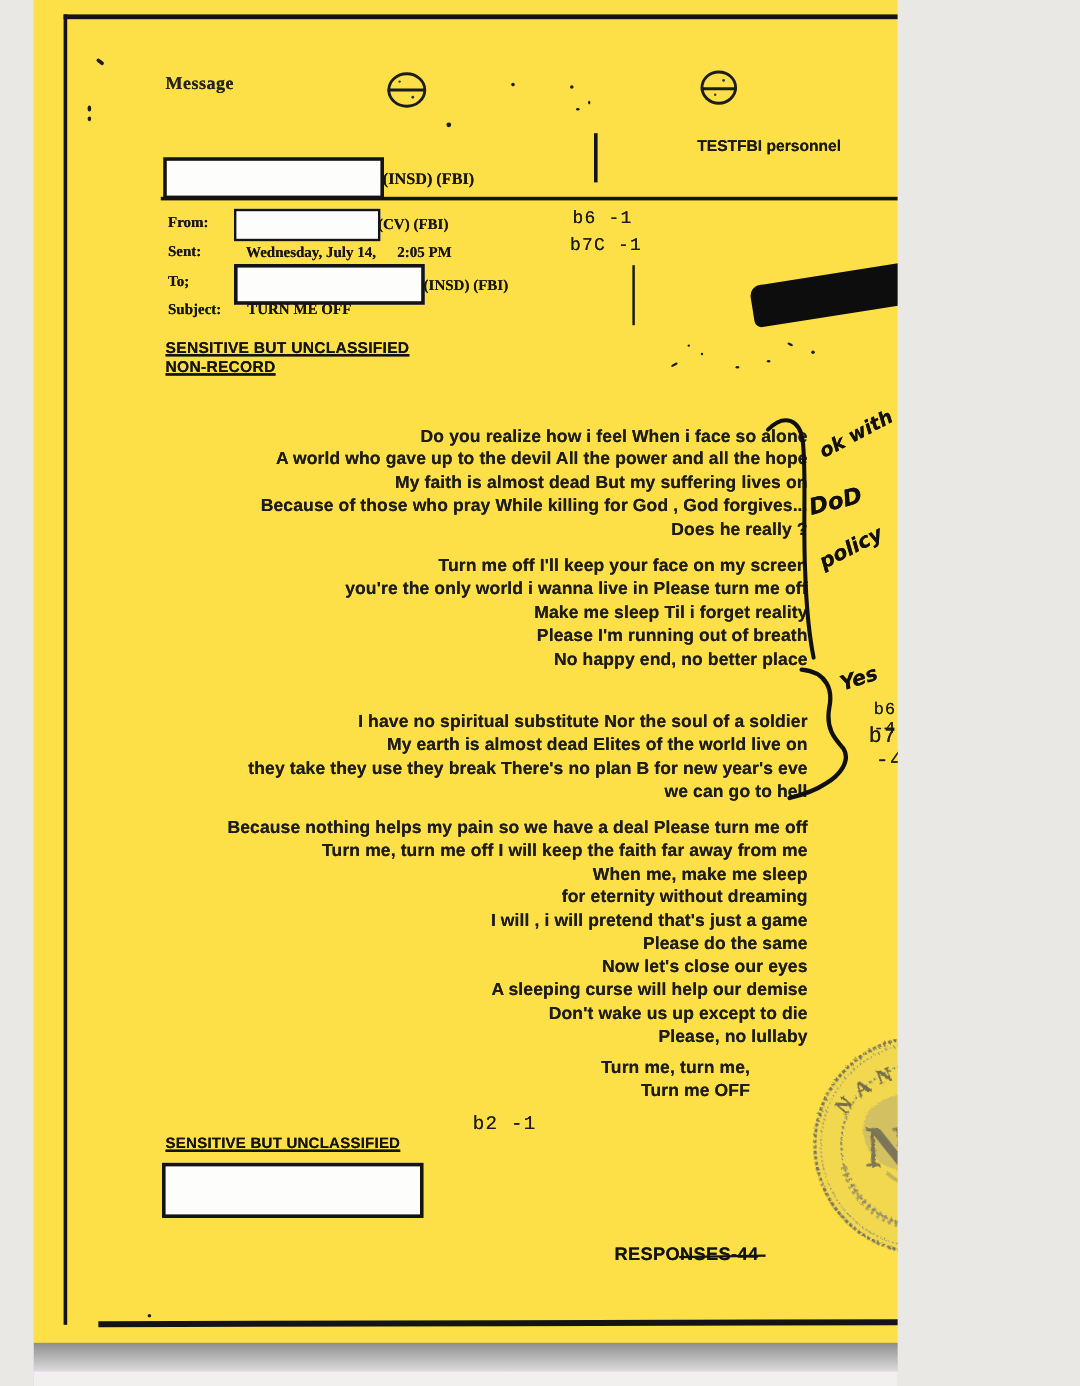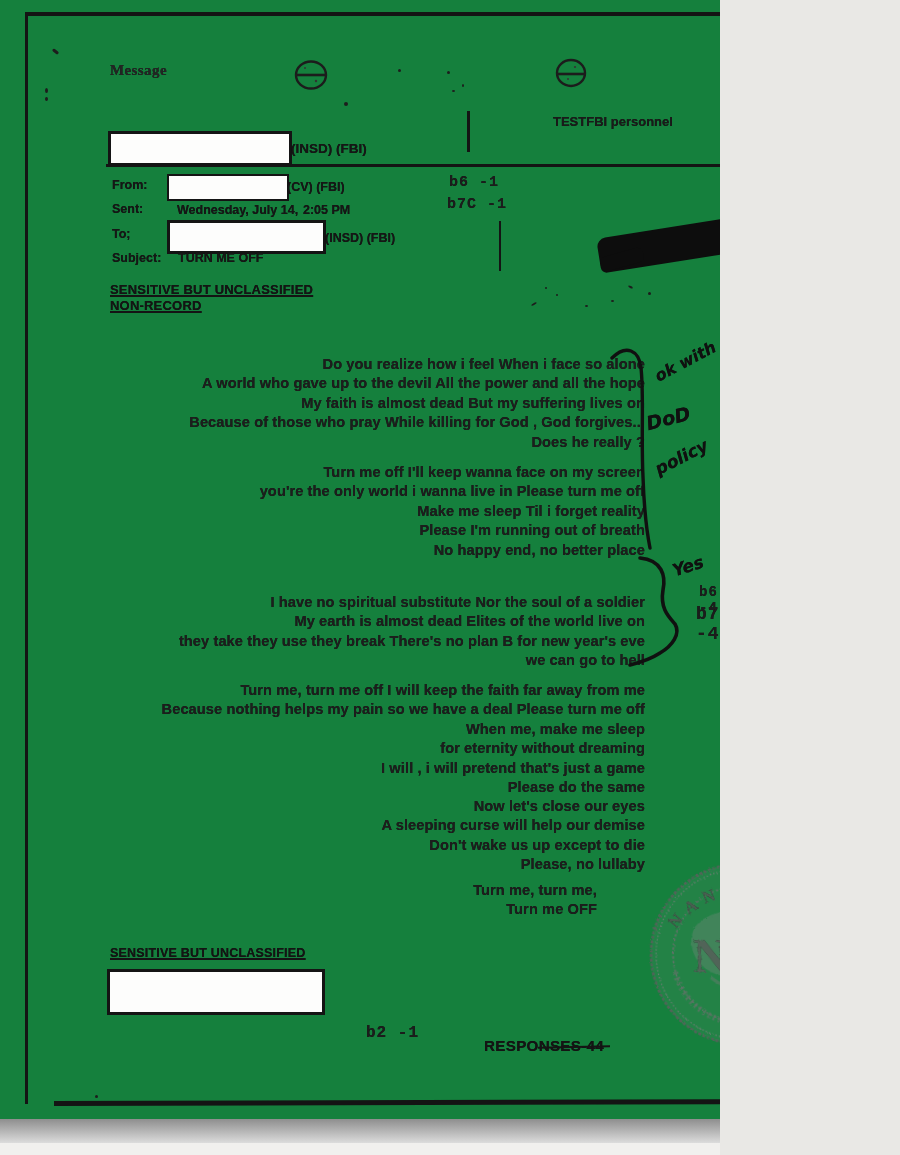--- a/index.html
+++ b/index.html
@@ -1,29 +1,29 @@
 <!DOCTYPE html>
 <html><head>
 <meta charset="utf-8">
 <style>
   html,body{margin:0;padding:0;background:#e9e8e5;}
-  .page{position:relative;width:720px;height:1155px;background:#15803d;overflow:hidden;
-        font-family:"Liberation Sans",sans-serif;color:#1a1a1a;}
+  .page{position:relative;width:720px;height:1155px;background:#fde047;overflow:hidden;
+        font-family:"Liberation Sans",sans-serif;color:#1a1a1a;margin-left:28px;}
   .abs{position:absolute;}
   .serif{font-family:"Liberation Serif",serif;}
   .fuzz{text-shadow:0 0 .45px rgba(10,10,10,.85);}
-  .lbl{font-weight:bold;font-size:12.5px;color:#161616;}
+  .lbl{font-weight:bold;font-size:12.5px;color:#161616;font-family:Liberation Serif, serif;}
   .redact{border:3px solid #141414;background:#fdfdfc;}
   .banner{font-weight:bold;font-size:13px;letter-spacing:.2px;color:#141414;
           text-decoration:underline;text-decoration-thickness:2px;}
   .lyric{left:135px;width:510px;text-align:right;font-weight:bold;font-size:14.6px;
          line-height:19.4px;color:#1d1d1d;letter-spacing:.1px;}
   .hand{font-style:italic;font-weight:bold;font-family:"DejaVu Sans",sans-serif;color:#101010;}
-  .code{font-family:"Liberation Mono","DejaVu Sans Mono",monospace;font-weight:bold;
-        font-size:15px;letter-spacing:1px;color:#1c1c1c;}
+  .code{font-family:"Liberation Mono","DejaVu Sans Mono",monospace;font-weight:normal;
+        font-size:15px;letter-spacing:1px;color:#1c1c1c;text-align:center;}
   .speck{position:absolute;background:#1d1d1d;border-radius:50%;}
   .line{position:absolute;background:#141414;}
 </style>
 </head>
 <body>
 
 <div class="page fuzz">
 
   <div class="line" style="left:25px;top:12px;width:851px;height:4px;"></div>
   <div class="line" style="left:25px;top:12px;width:3px;height:1092px;"></div>
@@ -93,35 +93,35 @@
   <div class="abs banner" style="left:110px;top:298px;">NON-RECORD</div>
 
   <div class="abs lyric" style="top:355px;">
     <div>Do you realize how i feel When i face so alone</div>
     <div>A world who gave up to the devil All the power and all the hope</div>
     <div>My faith is almost dead But my suffering lives on</div>
     <div>Because of those who pray While killing for God , God forgives...</div>
     <div>Does he really ?</div>
   </div>
   <div class="abs lyric" style="top:463px;">
-    <div>Turn me off I'll keep wanna face on my screen</div>
+    <div>Turn me off I'll keep your face on my screen</div>
     <div>you're the only world i wanna live in Please turn me off</div>
     <div>Make me sleep Til i forget reality</div>
     <div>Please I'm running out of breath</div>
     <div>No happy end, no better place</div>
   </div>
   <div class="abs lyric" style="top:593px;">
     <div>I have no spiritual substitute Nor the soul of a soldier</div>
     <div>My earth is almost dead Elites of the world live on</div>
     <div>they take they use they break  There's no plan B for new year's eve</div>
     <div>we can go to hell</div>
   </div>
   <div class="abs lyric" style="top:681px;">
+    <div>Because nothing helps my pain so we have a deal Please turn me off</div>
     <div>Turn me, turn me off I will keep the faith far away from me</div>
-    <div>Because nothing helps my pain so we have a deal Please turn me off</div>
     <div>When me, make me sleep</div>
     <div>for eternity without dreaming</div>
     <div>I will , i will pretend that's just a game</div>
     <div>Please do the same</div>
   </div>
   <div class="abs lyric" style="top:797px;">
     <div>Now let's close our eyes</div>
     <div>A sleeping curse will help our demise</div>
     <div>Don't wake us up except to die</div>
     <div>Please, no lullaby</div>
@@ -140,21 +140,21 @@
 
   <svg class="abs" style="left:620px;top:550px;" width="110" height="125" viewBox="0 0 110 125">
     <path d="M 20,8 C 42,10 46,26 43,40 C 40,58 48,66 55,74 C 61,84 52,96 40,103 C 31,109 18,113 10,115" fill="none" stroke="#101010" stroke-width="3.6" stroke-linecap="round"></path>
   </svg>
   <div class="abs hand" style="left:672px;top:556px;font-size:17px;transform:rotate(-18deg);">Yes</div>
   <div class="abs code" style="left:699px;top:584px;font-size:14px;">b6 -4</div>
   <div class="abs code" style="left:696px;top:604px;font-size:18px;">b7C -4</div>
 
   <div class="abs banner" style="left:110px;top:946px;font-size:12.5px;">SENSITIVE BUT UNCLASSIFIED</div>
   <div class="abs redact" style="left:107px;top:969px;width:212px;height:40px;"></div>
-  <div class="abs code" style="left:366px;top:1024px;font-size:16px;">b2 -1</div>
+  <div class="abs code" style="left:366px;top:928px;font-size:16px;">b2 -1</div>
 
   <svg class="abs" style="left:643px;top:860px;opacity:.82;transform:rotate(5deg);" width="195" height="190" viewBox="0 0 195 190">
     <defs>
       <path id="arcTop" d="M 22,112 A 76,76 0 0 1 174,112"></path>
       <filter id="stampGrain" x="-20%" y="-20%" width="140%" height="140%">
         <feTurbulence type="fractalNoise" baseFrequency="0.55" numOctaves="2" result="n"></feTurbulence>
         <feDisplacementMap in="SourceGraphic" in2="n" scale="3"></feDisplacementMap>
         <feGaussianBlur stdDeviation="0.45"></feGaussianBlur>
       </filter>
     </defs>

